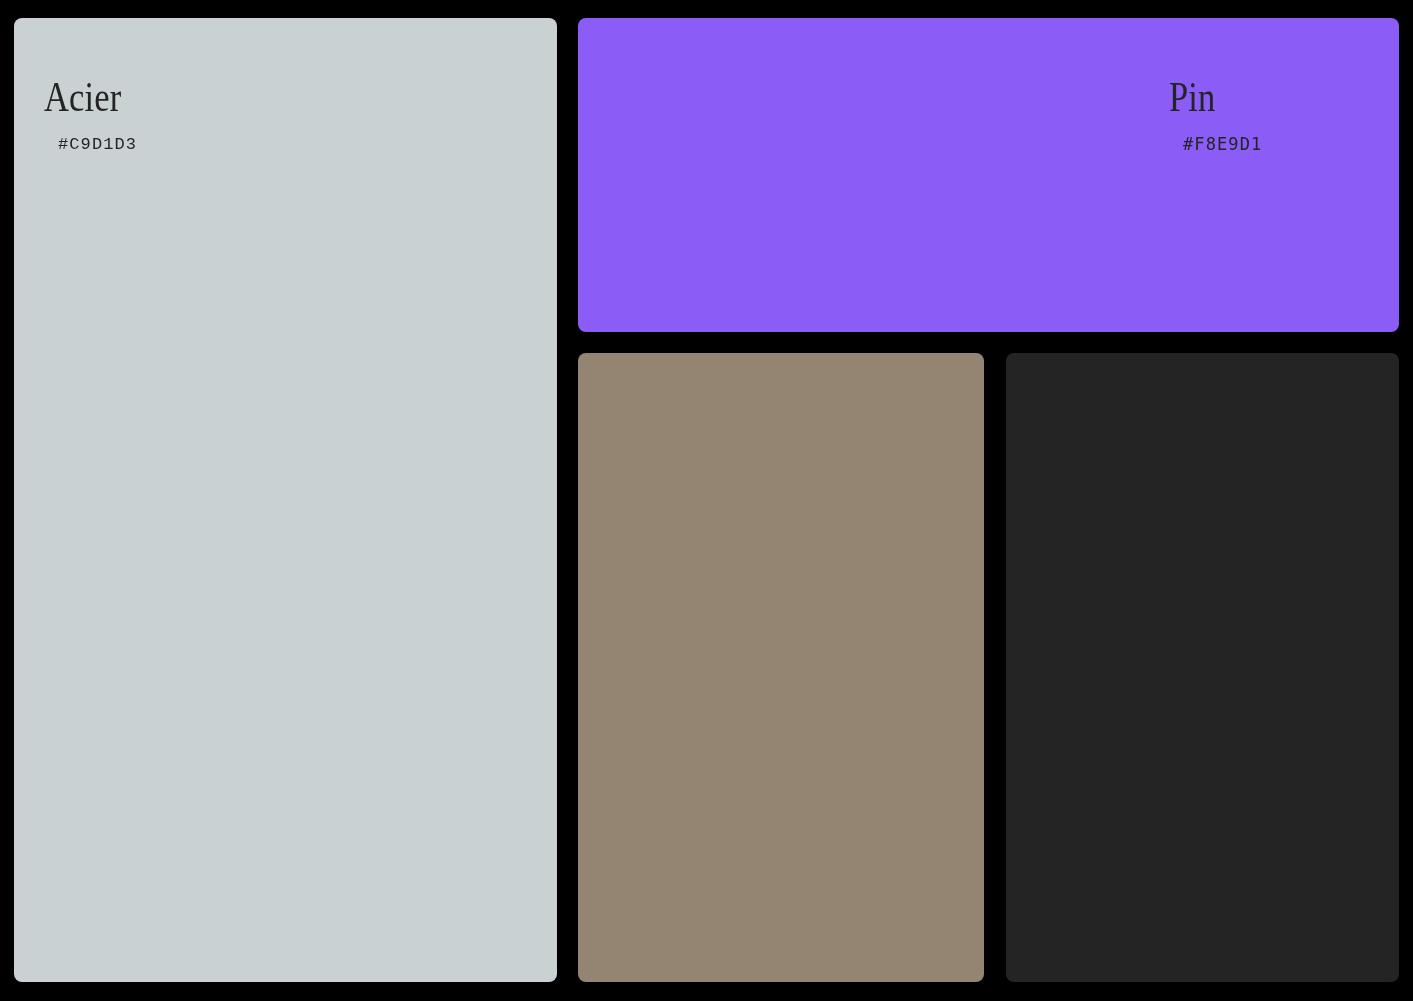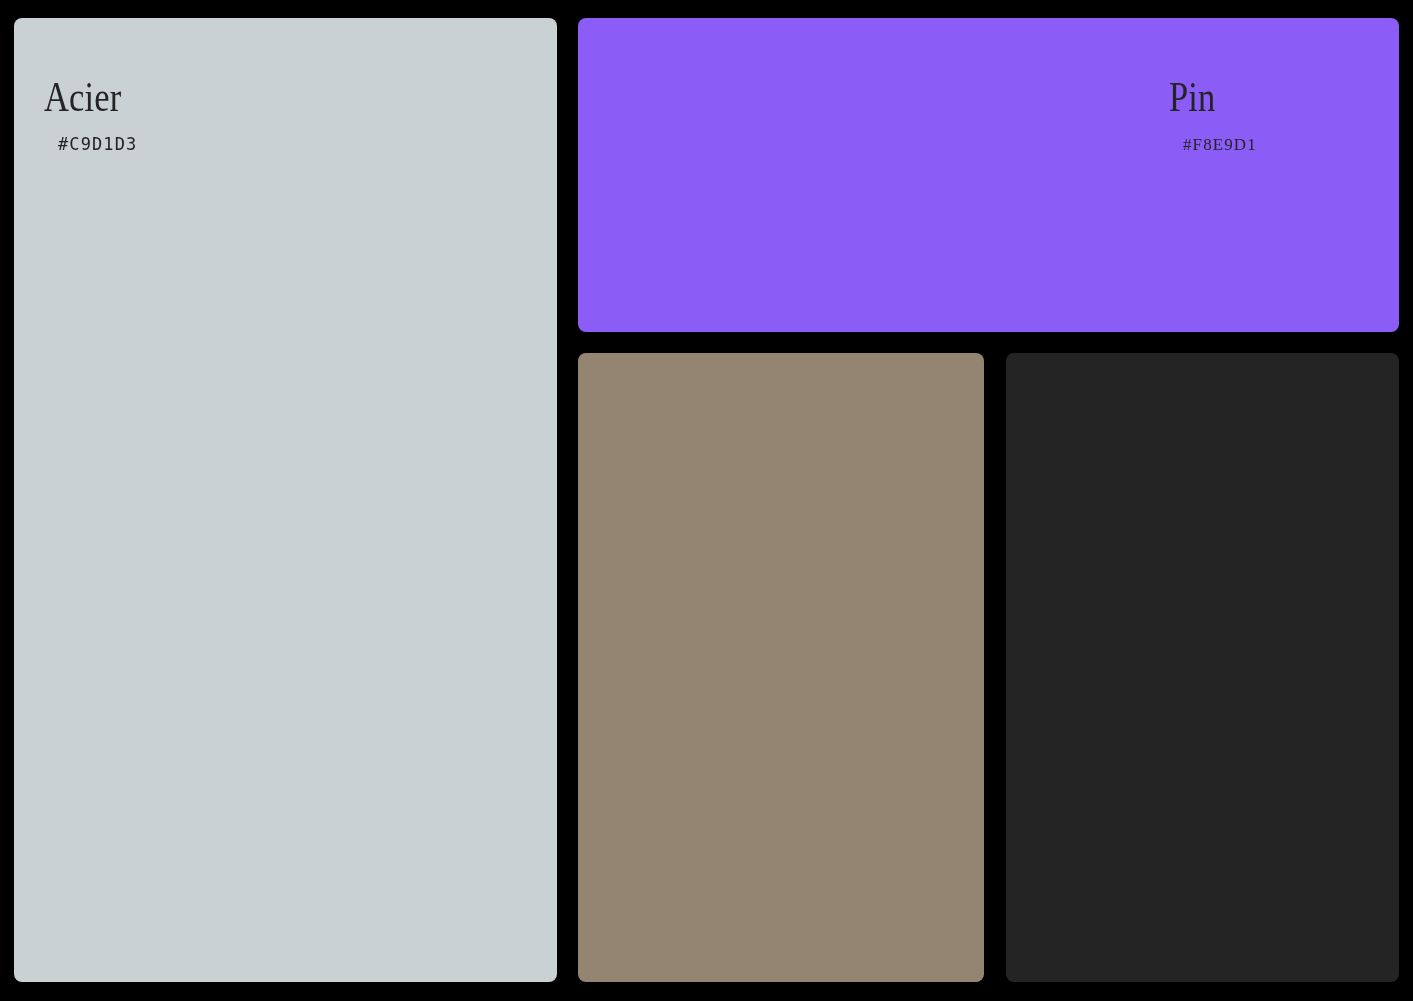--- a/index.html
+++ b/index.html
@@ -63,21 +63,21 @@
   #card-acier .swatch-hex  { left: 44px; top: 118px; }
 
   
   #card-pin {
     left: 578px;
     top: 18px;
     width: 821px;
     height: 314px;
   }
   #card-pin .swatch-name { left: 591px; top: 58px; }
-  #card-pin .swatch-hex  { left: 605px; top: 118px; font-family: Liberation Serif, serif; }
+  #card-pin .swatch-hex  { left: 605px; top: 118px; }
 
   
   #card-suede {
     left: 578px;
     top: 353px;
     width: 406px;
     height: 629px;
   }
 
   
@@ -88,21 +88,21 @@
     height: 629px;
   }
 </style>
 </head>
 <body style="background: rgb(0, 0, 0);">
 
 <div id="palette-canvas" style="background: rgb(0, 0, 0);">
 
   <div class="swatch-card" id="card-acier" style="background: rgb(201, 209, 211);">
     <div class="swatch-name" style="color: rgb(36, 36, 36);">Acier</div>
-    <div class="swatch-hex" style="color: rgb(36, 36, 36);">#C9D1D3</div>
+    <div class="swatch-hex" style="color: rgb(36, 36, 36); font-family: Liberation Mono, monospace;">#C9D1D3</div>
   </div>
 
   <div class="swatch-card" id="card-pin" style="background: #8b5cf6;">
     <div class="swatch-name" style="color: rgb(36, 36, 36);">Pin</div>
     <div class="swatch-hex" style="color: rgb(36, 36, 36);">#F8E9D1</div>
   </div>
 
   <div class="swatch-card" id="card-suede" style="background: rgb(148, 133, 114);">
     
     

